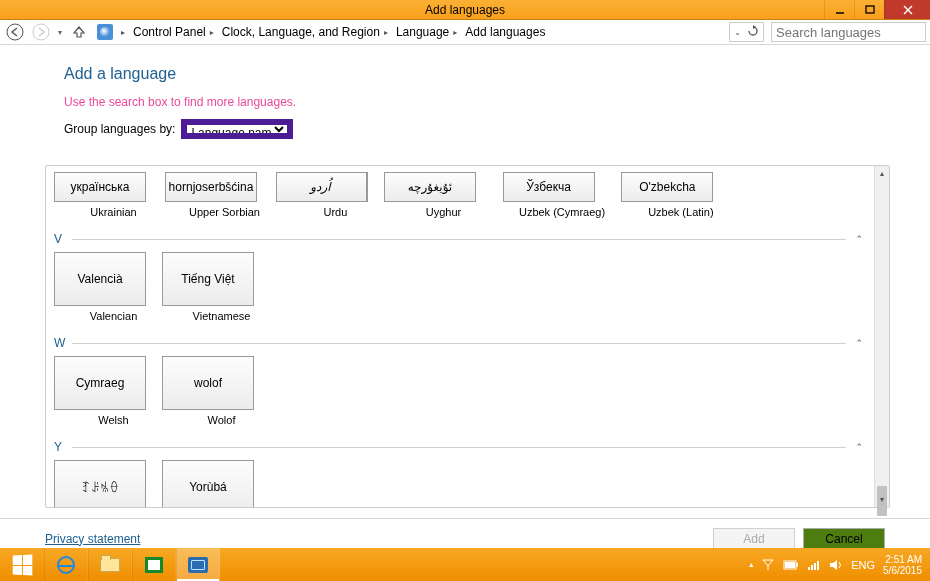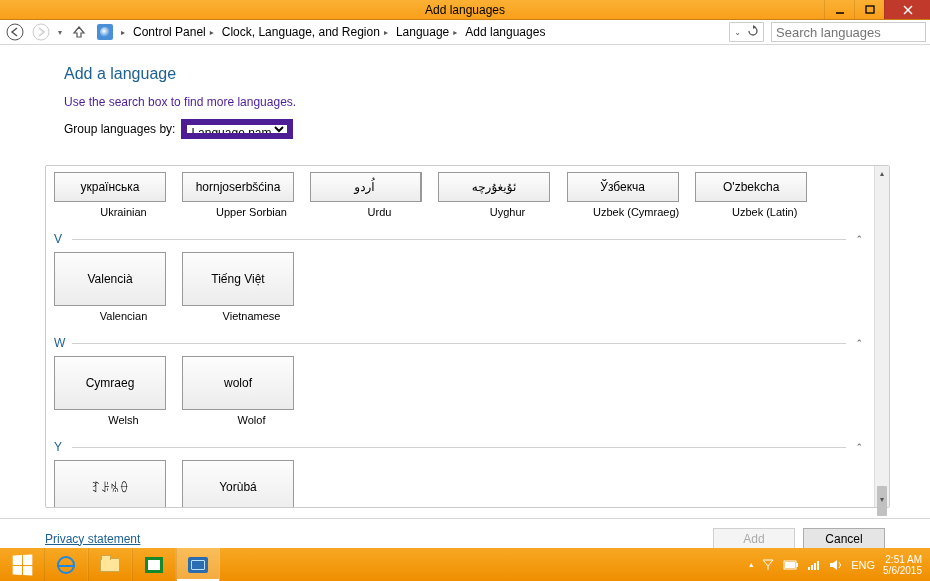--- a/index.html
+++ b/index.html
@@ -26,51 +26,51 @@
   .crumb .chev { margin-left: 4px; font-size: 8px; color: #555; }
   .addr-end { display:flex; align-items:center; gap:6px; border:1px solid #ccc; border-radius:1px; height:20px; padding:0 4px; }
   .addr-down { font-size:8px; color:#555;}
   .searchwrap { width: 155px; height: 20px; border: 1px solid #ccc; display: flex; align-items: center; padding: 0 4px; }
   .searchwrap input { border: none; outline: none; flex: 1; font-size: 13px; color: #737373; background: transparent; }
   
   
   .content { position: absolute; top: 45px; bottom: 73px; left: 0; right: 0; background: #fff; }
   .content-inner { padding: 20px 0 0 64px; }
   .heading { color: #1e6091; font-size: 16px; font-weight: normal; margin-bottom: 12px; }
-  .subhead { color: #4c1d95; font-size: 12px; margin-bottom: 10px; }
+  .subhead { color: #ec4899; font-size: 12px; margin-bottom: 10px; }
   .groupby { display: flex; align-items: center; gap: 6px; font-size: 12px; margin-bottom: 8px; }
   .groupby select { font-size: 12px; border:6px solid #4c1d95; height: 20px; width: 112px; background:#fff; }
   
   .list-area { position: absolute; top: 120px; left: 45px; right: 40px; bottom: 0; border: 1px solid #ccc; border-radius: 2px; }
   .list-scroll { position: absolute; inset: 0 15px 0 0; overflow: hidden; padding: 4px 8px 10px 8px; }
   
   .scrollbar { position: absolute; right: 0; top: 0; bottom: 0; width: 15px; background: #f0f0f0; border-left: 1px solid #ddd; }
   .scrollbar .arrow { height: 15px; display:flex; align-items:center; justify-content:center; font-size:8px; color:#555; }
   .scrollbar .thumb { position: absolute; left: 2px; right: 2px; background: #c1c1c1; border-radius: 1px; }
   
   .row { display: flex; gap: 16px; }
   .tile-col { display: flex; flex-direction: column; align-items: center; gap: 4px; }
-  .tile { width: 112px; height: 32px; background: linear-gradient(#fdfdfd,#ececec); border: 1px solid #999; display: flex; align-items: center; justify-content: center; font-size: 12px; cursor: default; }
+  .tile { width: 92px; height: 32px; background: linear-gradient(#fdfdfd,#ececec); border: 1px solid #999; display: flex; align-items: center; justify-content: center; font-size: 12px; cursor: default; }
   .tile-row-u .tile { height: 30px; }
   .tile.tall { height: 54px; }
   .tile.urdu-split { display:flex; padding:0; }
-  .tile.urdu-split .part { flex:1; display:flex; align-items:center; justify-content:center; }
+  .tile.urdu-split .part { flex:1; display:flex; align-items:center; justify-content:center;font-style:italic; }
   .tile.urdu-split .div { width:1px; background:#999; align-self:stretch; margin-left:2px;}
   .tile-label { font-size: 11px; color: #000; text-align: center; padding-left: 27px; }
   
   .group-header { display:flex; align-items:center; margin: 14px 0 6px 0; gap: 6px; }
   .group-header .letter { color: #1e6091; font-size: 12px; width: 12px; }
   .group-header .line { flex:1; height:1px; background:#d0d0d0; }
   .group-header .collapse { font-size: 9px; color:#555; padding:0 3px; }
   
   
   .bottombar { position: absolute; left: 0; right: 0; bottom: 23px; height: 40px; border-top: 1px solid #d8d8d8; background:#fff; display: flex; align-items: center; padding: 0 45px; }
   .privacy { color: #1e6091; font-size: 12px; }
   .spacer { flex: 1; }
-  .win-btn { min-width: 82px; height: 22px; border: 1px solid #adadad; background: #e5e5e5; font-size: 12px; margin-left: 8px; cursor:default; }
+  .win-btn { min-width: 82px; height: 22px; border: 1px solid #adadad; background: #4d7c0f; font-size: 12px; margin-left: 8px; cursor:default; }
   .win-btn.disabled { color: #aaa; background: #f4f4f4; border-color: #d0d0d0; }
   
   
   .taskbar { position: absolute; left:0; right:0; bottom:0; height:33px; background: linear-gradient(#f7a823, #f08e00); display:flex; align-items:stretch; }
   .start { width:44px; display:flex; align-items:center; justify-content:center; }
   .start .winlogo { width:20px; height:20px; display:grid; grid-template-columns:1fr 1fr; grid-template-rows:1fr 1fr; gap:1px; transform: perspective(40px) rotateY(-12deg); }
   .start .winlogo span { background:#fff; }
   .tbitem { width:44px; border-left:1px solid rgba(0,0,0,0.08); border-right:1px solid rgba(255,255,255,0.08); display:flex; align-items:center; justify-content:center; position:relative;}
   .tbitem.active { background: rgba(255,255,255,0.25); box-shadow: inset 0 -2px 0 #fff; }
   .tbitem .ico { width:24px; height:20px; display:flex; align-items:center; justify-content:center; }

